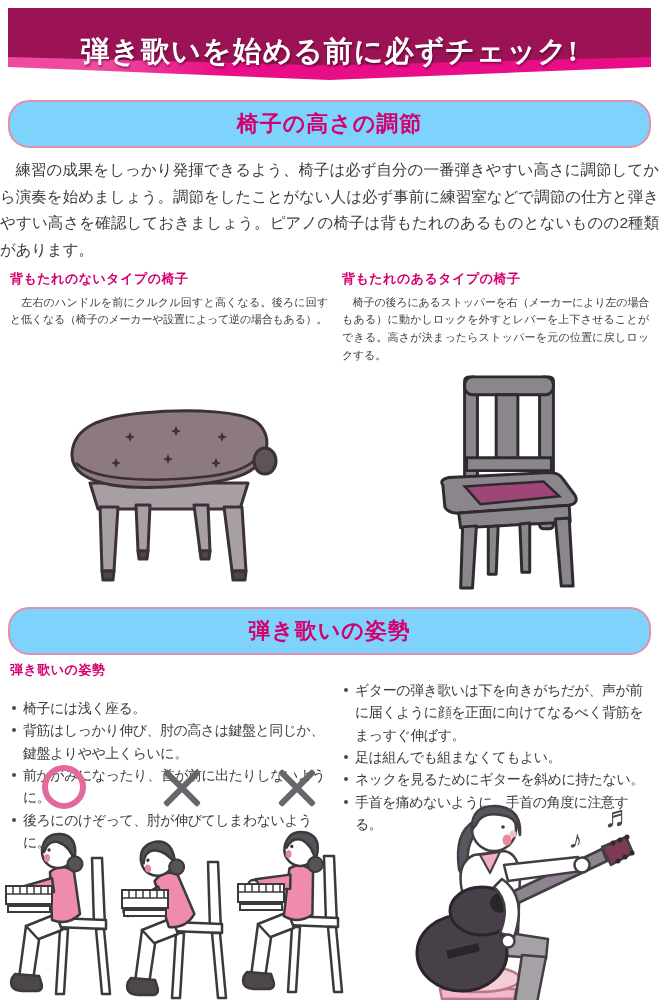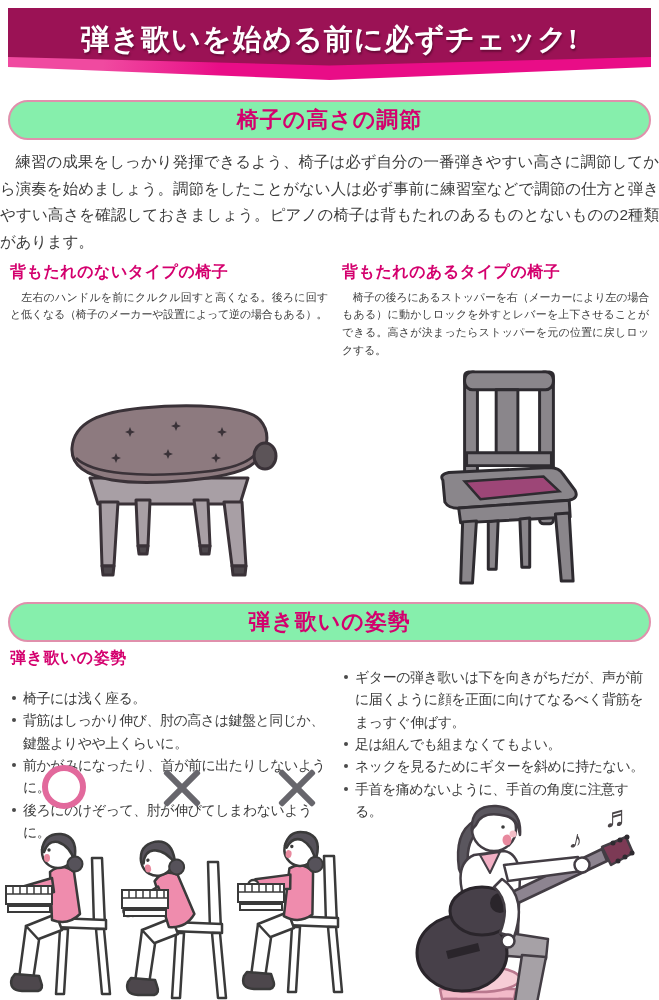--- a/index.html
+++ b/index.html
@@ -14,35 +14,35 @@
   }
   .page{position:relative;width:659px;height:1000px;}
 
   
   .banner{position:relative;margin:8px 8px 0;height:72px;}
   .banner .ribbon{position:absolute;inset:0;
     background:linear-gradient(100deg,#f04aa0 0%,#f04aa0 16%,var(--banner-pink) 34%);
     clip-path:polygon(0 58%,100% 58%,100% 82%,50% 100%,0 82%);}
   .banner .plate{position:absolute;inset:0;background:var(--banner-dark);
     clip-path:polygon(0 0,100% 0,100% 68%,50% 80%,0 68%);}
-  .banner h1{position:relative;text-align:center;padding-top:12px;
+  .banner h1{position:relative;text-align:center;padding-top:24px;
     font-family:"Liberation Serif","DejaVu Serif",serif;font-weight:800;
     font-size:29px;letter-spacing:1px;color:#fff;text-shadow:1px 2px 2px rgba(40,0,20,.45);}
 
   
-  .titlebox{margin:20px 8px 0;height:40px;border:2px solid var(--box-border);
-    border-radius:21px;display:flex;align-items:center;justify-content:center;background:#86efac;}
+  .titlebox{margin:20px 8px 0;height:48px;border:2px solid var(--box-border);
+    border-radius:21px;display:flex;align-items:center;justify-content:center;background:#7dd3fc;}
   .titlebox h2{font-size:22px;font-weight:bold;color:var(--accent);letter-spacing:1px;}
 
   .intro{margin:9px 0 0;font-size:15.5px;line-height:1.72;letter-spacing:-0.2px;text-align:justify;}
 
   .cols{display:flex;margin:6px 10px 0;}
   .col-l{width:332px;padding-right:14px;}
   .col-r{width:307px;}
-  .col-head{font-size:16px;font-weight:bold;color:var(--accent);letter-spacing:.5px;}
+  .col-head{font-size:13px;font-weight:bold;color:var(--accent);letter-spacing:.5px;}
   .col-body{margin-top:6px;font-size:11px;line-height:1.62;letter-spacing:-0.2px;text-align:justify;}
 
   ul.blist{list-style:none;margin-top:18px;}
   ul.blist li{position:relative;padding-left:13px;font-size:14px;line-height:1.6;letter-spacing:-0.5px;}
   ul.blist li::before{content:"";position:absolute;left:2px;top:9px;width:4px;height:4px;
     border-radius:50%;background:#4a4a4a;}
 
   
   .illus1{position:relative;height:222px;margin-top:4px;}
   .bench-svg{position:absolute;left:52px;top:6px;}

